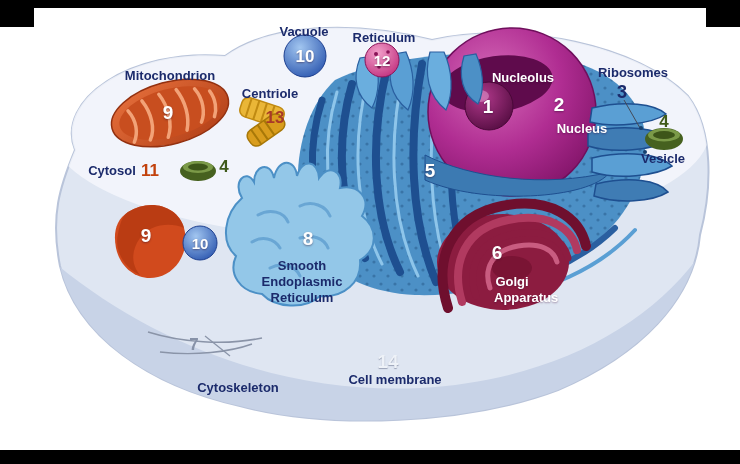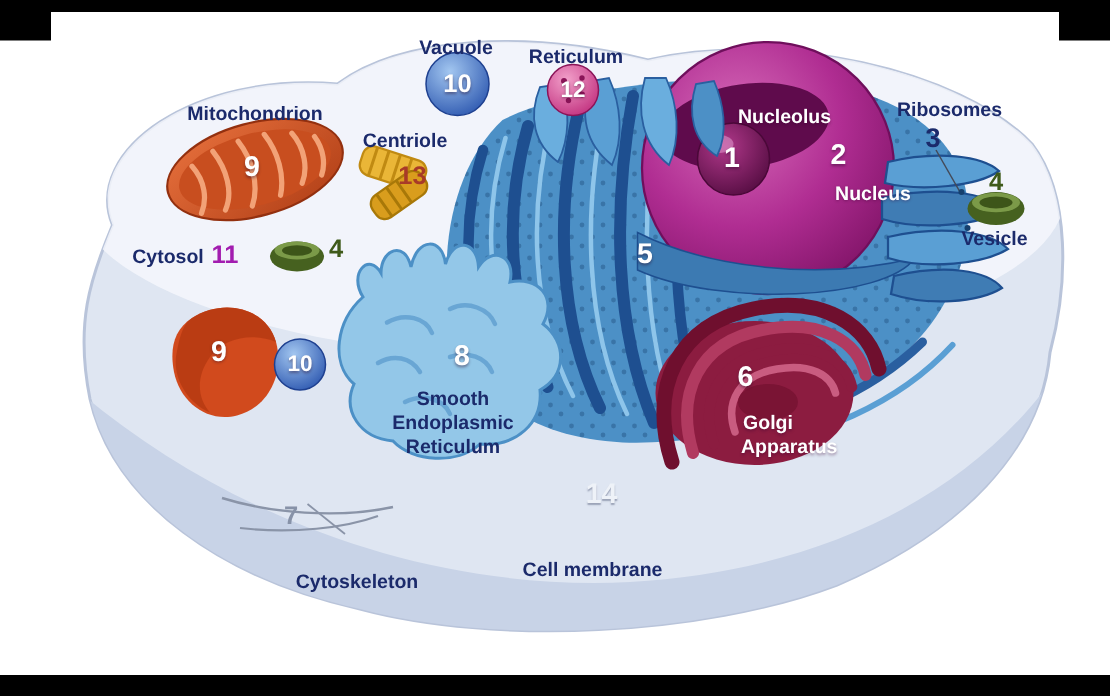--- a/index.html
+++ b/index.html
@@ -14,21 +14,21 @@
   .lbl.wrap { white-space:normal; }
   .lbl-white { color:#ffffff; text-shadow:0 1px 2px rgba(60,5,50,.4);padding-left:44px; }
   .lbl-orange { color:#ff8a00; text-shadow:0 0 3px rgba(150,60,0,.55), 0 1px 1px rgba(0,0,0,.35); }
   .num {
     position:absolute; transform:translate(-50%,-50%);
     font-size:19px; font-weight:bold; color:#ffffff;
     text-shadow:0 1px 2px rgba(40,10,40,.45); line-height:1;
   }
   .num-navy { color:#1b2a6b; text-shadow:none; }
   .num-green { color:#3f5a1a; text-shadow:none; }
-  .num-periwinkle { color:#a21caf; text-shadow:none; }
+  .num-periwinkle { color:#c2410c; text-shadow:none; }
   .num-grey { color:#8792a8; text-shadow:none; }
   .num-centriole { color:#a83a28; text-shadow:none; }
   .num-pale { color:#eef2f8; text-shadow:0 1px 1px rgba(70,80,110,.45); }
 </style>
 </head>
 <body>
 
 <div class="stage">
 
   <svg width="740" height="464" viewBox="0 0 740 464">
@@ -221,16 +221,16 @@
 
   <div class="num" style="left:497px; top:252px;">6</div>
   <div class="lbl lbl-white wrap" style="left:490px; top:274px; width:80px;">Golgi Apparatus</div>
 
   <div class="num" style="left:146px; top:235px;">9</div>
   <div class="num" style="left:200px; top:243px; font-size:15px;">10</div>
 
   <div class="num num-grey" style="left:194px; top:344px; font-size:17px;">7</div>
   <div class="lbl" style="left:238px; top:380px;text-align:right;">Cytoskeleton</div>
 
-  <div class="num num-pale" style="left:388px; top:330px;margin-left:13px;">14</div>
+  <div class="num num-pale" style="left:388px; top:361px;">14</div>
   <div class="lbl" style="left:395px; top:372px;">Cell membrane</div>
 
 </div>
 
 </body></html>

